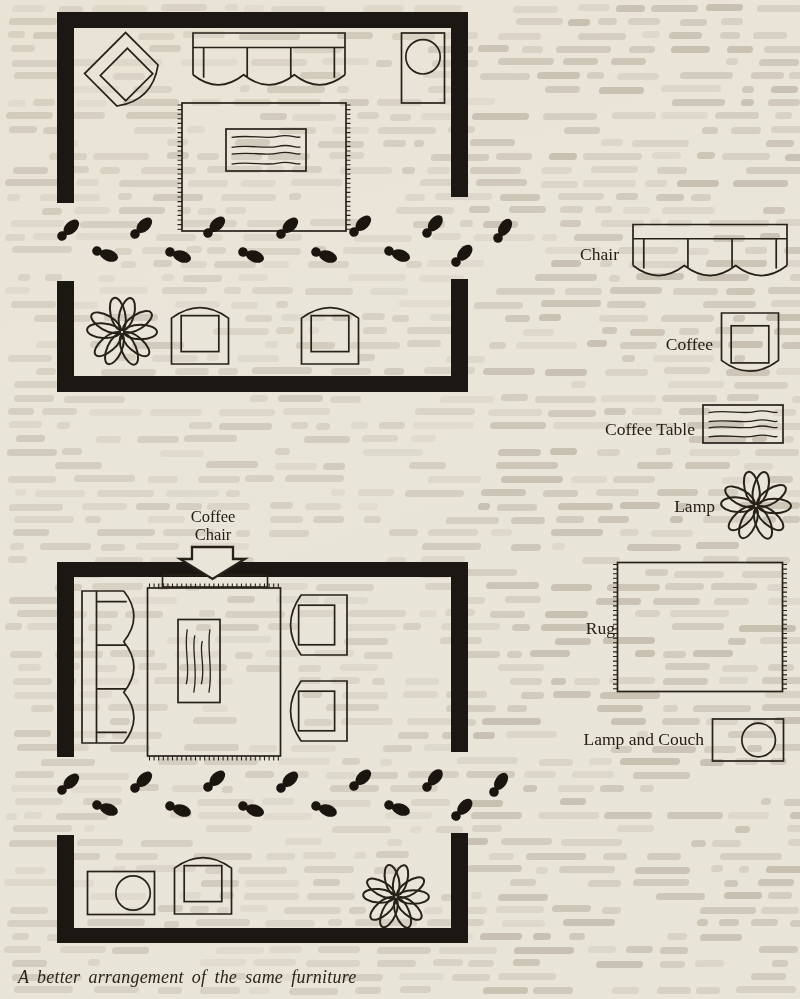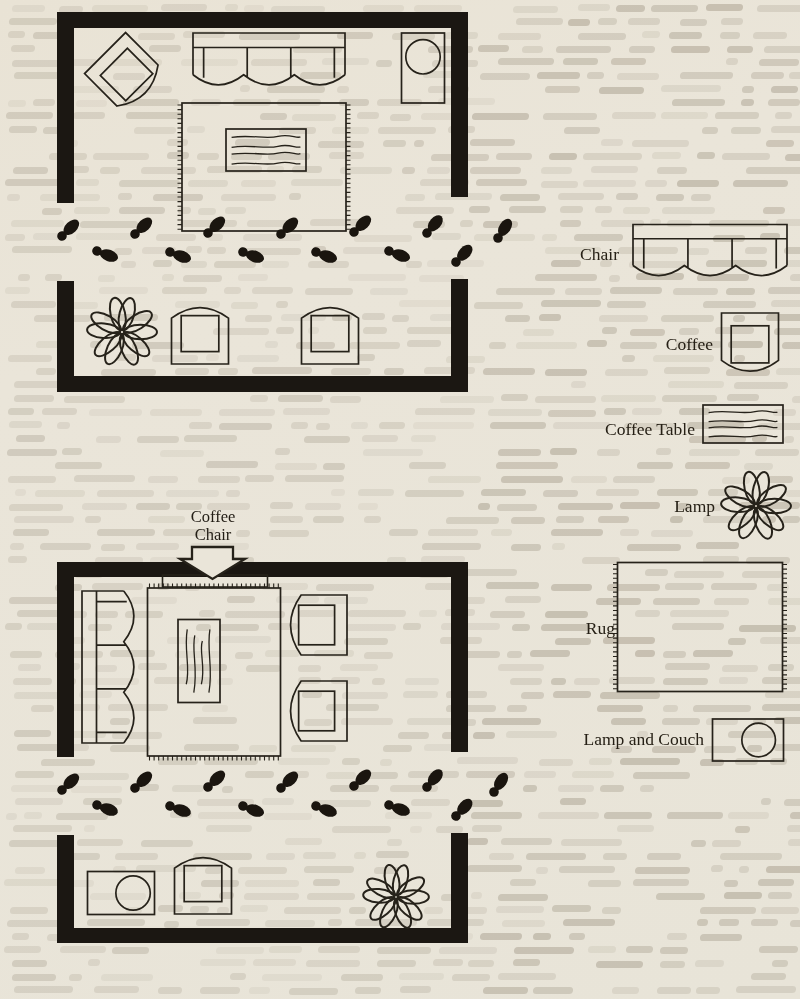--- a/index.html
+++ b/index.html
@@ -1188,20 +1188,21 @@
         </g>
       </g>
     </svg>
 
 
   <div class="focal-label">
     <div>Coffee</div>
     <div>Chair</div>
   </div>
 
+  <div class="caption caption-bottom">A better arrangement of the same furniture</div>
 
   <div id="legend-labels">
       <div class="legend-label" style="right: 181px; top: 244px;">Chair</div>
       <div class="legend-label" style="right: 87px; top: 334px;">Coffee</div>
       <div class="legend-label" style="right: 105px; top: 419px;">Coffee Table</div>
       <div class="legend-label" style="right: 85px; top: 496px;">Lamp</div>
       <div class="legend-label" style="right: 185px; top: 618px;">Rug</div>
       <div class="legend-label" style="right: 96px; top: 729px;">Lamp and Couch</div>
     </div>
 

